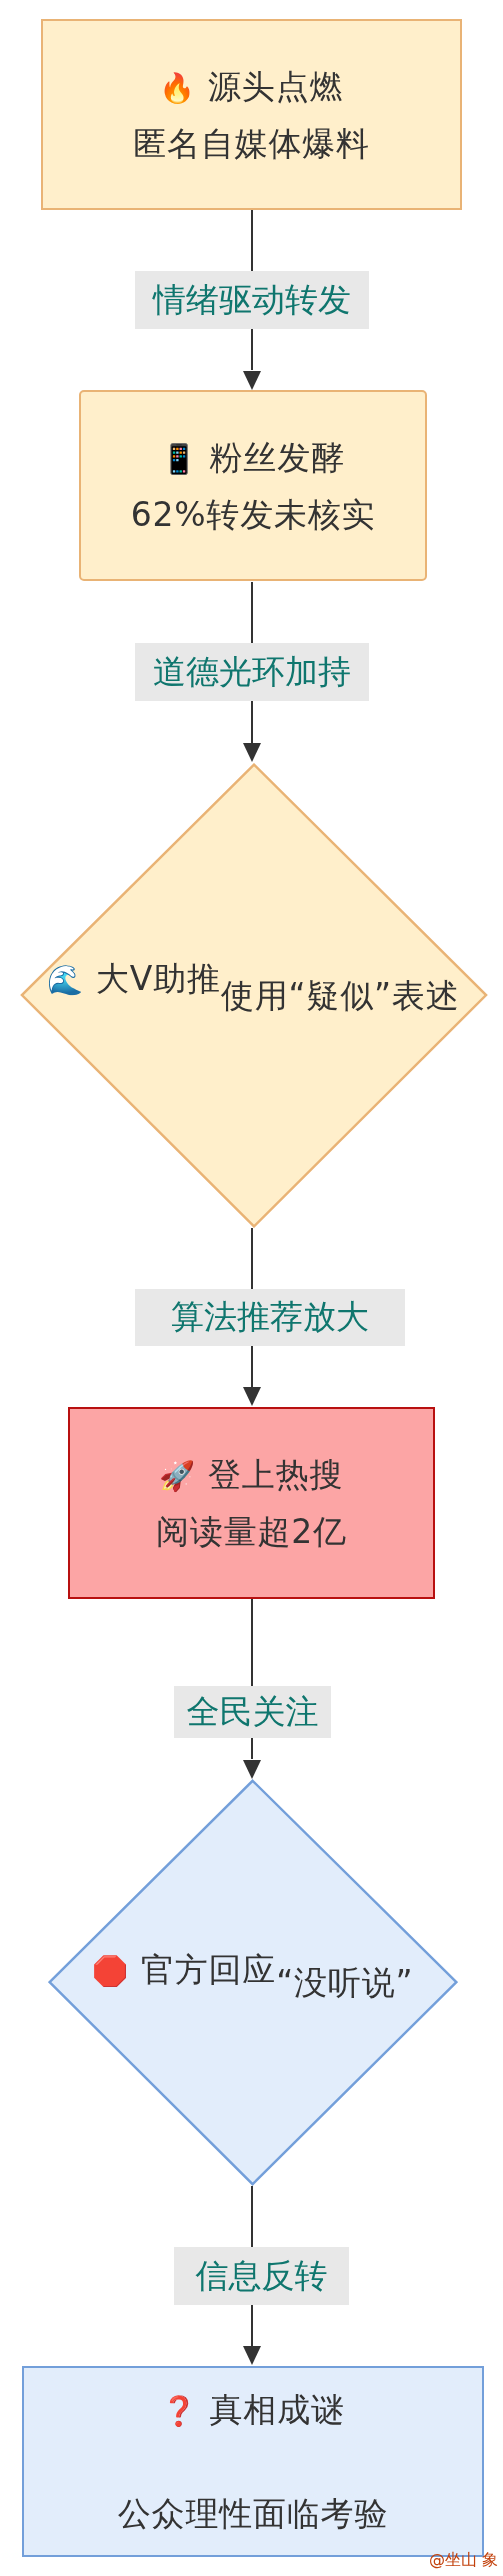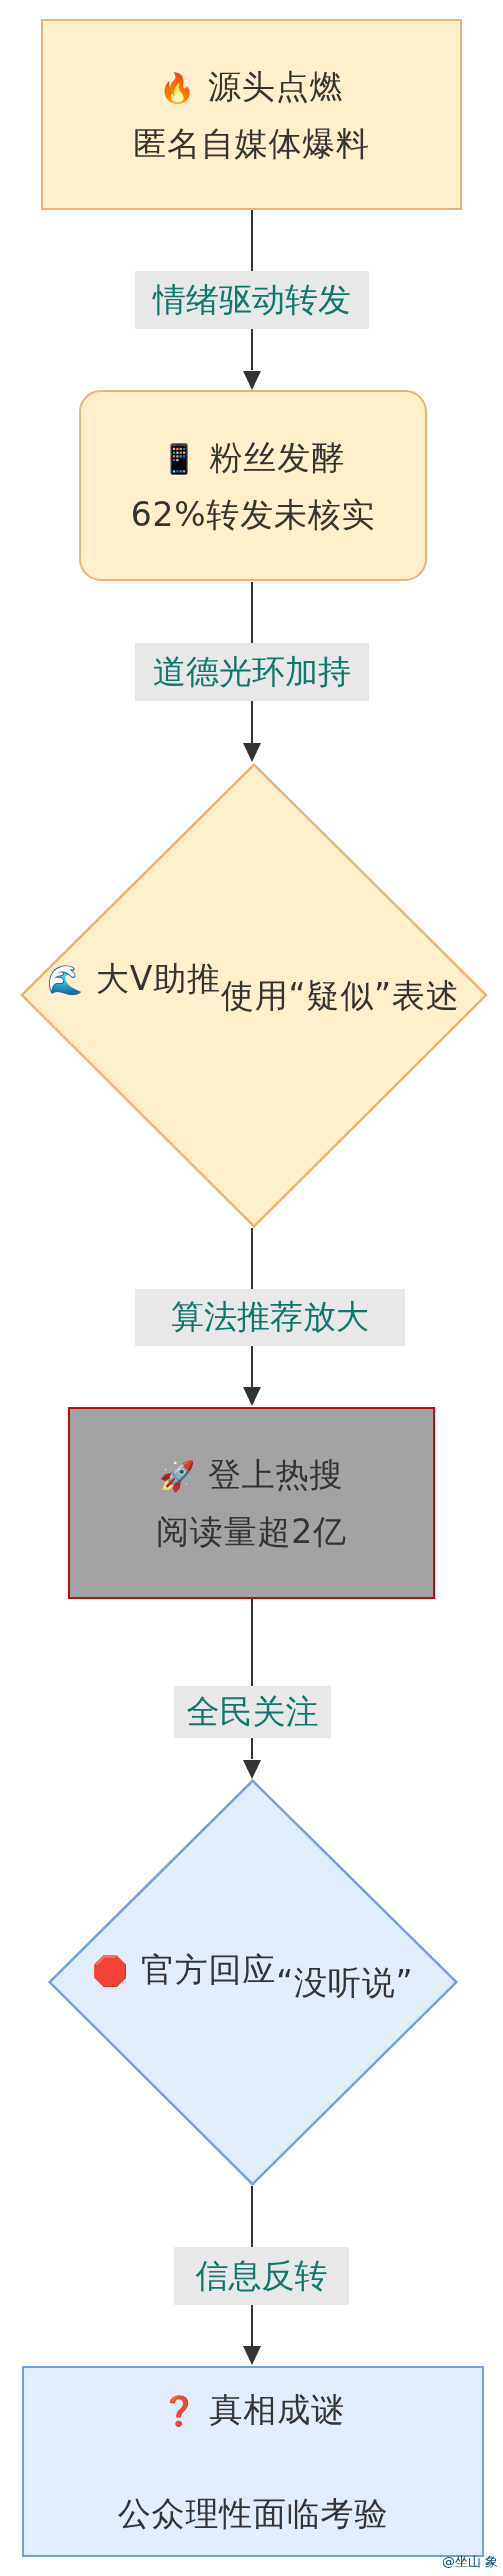--- a/index.html
+++ b/index.html
@@ -3,34 +3,34 @@
 <meta charset="utf-8">
 <style>
   html, body { margin:0; padding:0; background:#ffffff; }
   body { width:503px; height:2576px; position:relative; overflow:hidden;
          font-family:"DejaVu Sans","Liberation Sans",sans-serif; color:#333333; }
   .node { position:absolute; box-sizing:border-box; display:flex; flex-direction:column;
           align-items:center; justify-content:center; text-align:center; }
   .line { font-size:33px; line-height:55px; white-space:nowrap; letter-spacing:0.8px; }
   .emoji { font-size:29px; margin-right:11.4px; }
   .rect-warm { background:#FFEFCB; border:2.4px solid #E9B375; }
-  .rect-red  { background:#a3a3a3; border:2.4px solid #B81010; }
+  .rect-red  { background:#fca5a5; border:2.4px solid #B81010; }
   .rect-blue { background:#E2EDFB; border:2.4px solid #739FDA;gap:47px; }
-  .rounded { border-radius:22px; }
+  .rounded { border-radius:5px; }
   .diamond { position:absolute; }
   .diamond svg { position:absolute; left:0; top:0; }
   .diamond .content { position:absolute; left:0; top:0; width:100%; height:100%;
           display:flex; flex-direction:row; align-items:center; justify-content:center; }
   .edge { position:absolute; left:251px; width:2.4px; background:#333333; }
   .arrow { position:absolute; left:243px; width:0; height:0;
            border-left:9.8px solid transparent; border-right:9.8px solid transparent;
            border-top:19.6px solid #333333; }
   .label { position:absolute; background:#E8E8E8; display:flex; align-items:center;
            justify-content:center; font-size:33px; white-space:nowrap; color:#0f766e; }
-  .watermark { position:absolute; right:4.9px; bottom:4.9px; font-size:13px; color:#0c4a6e; }
+  .watermark { position:absolute; right:4.9px; bottom:4.9px; font-size:16px; color:#c2410c; }
 </style>
 </head>
 <body>
 
 <div class="node rect-warm" style="left:41px; top:19px; width:421px; height:191px;">
   <div class="line">
     <span class="emoji">🔥</span><span>源头点燃</span>
   </div>
   <div class="line">匿名自媒体爆料</div>
 </div>

